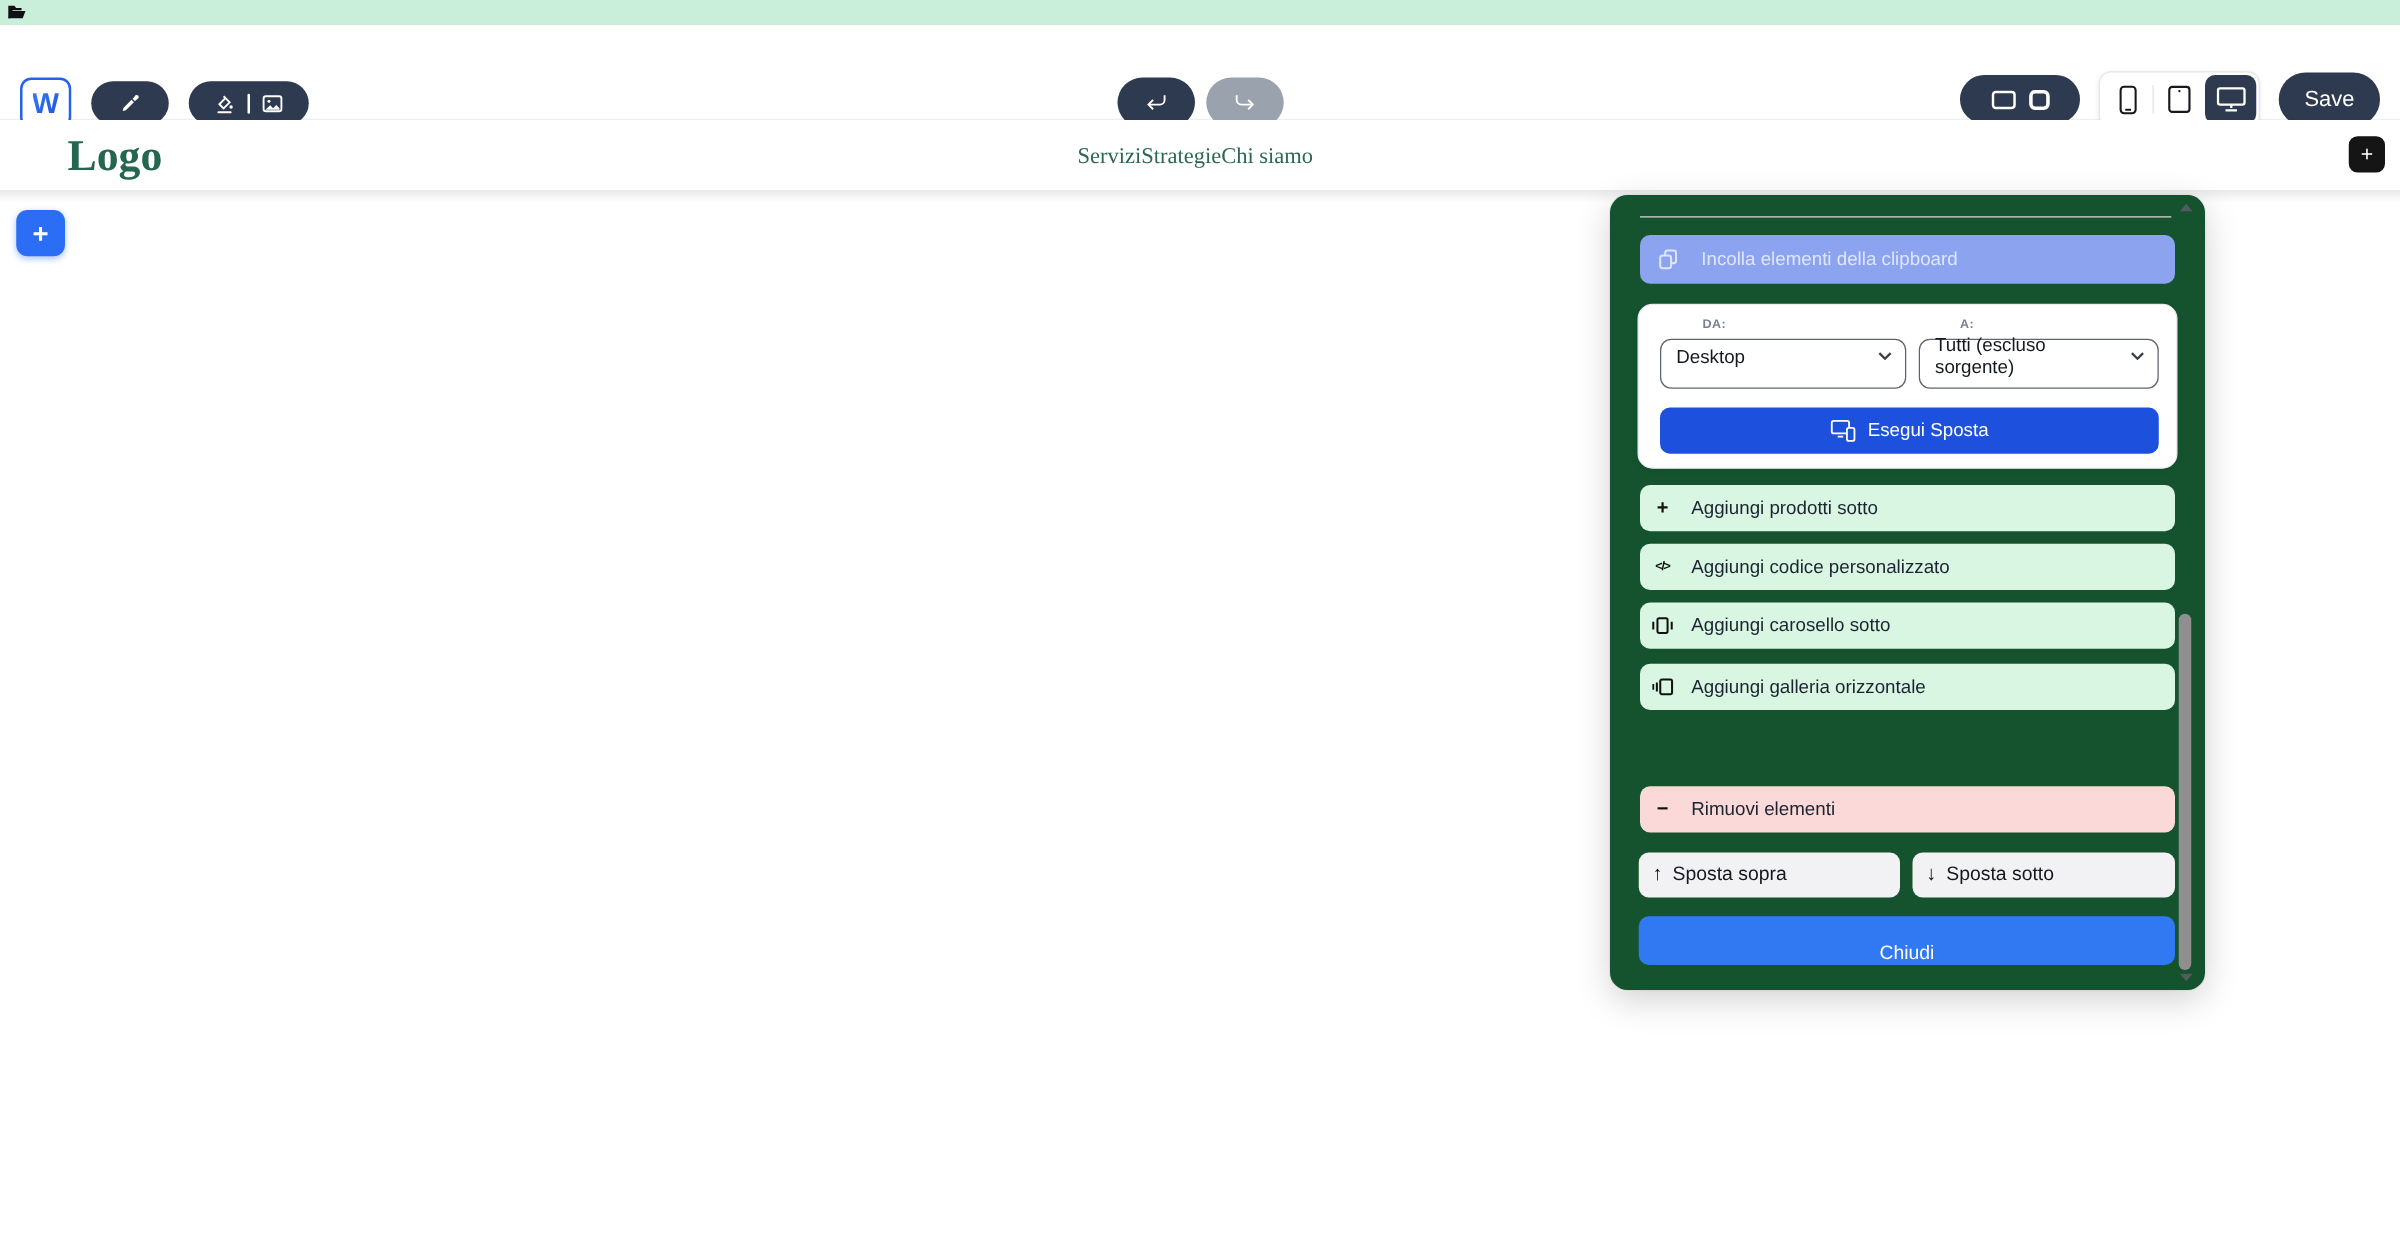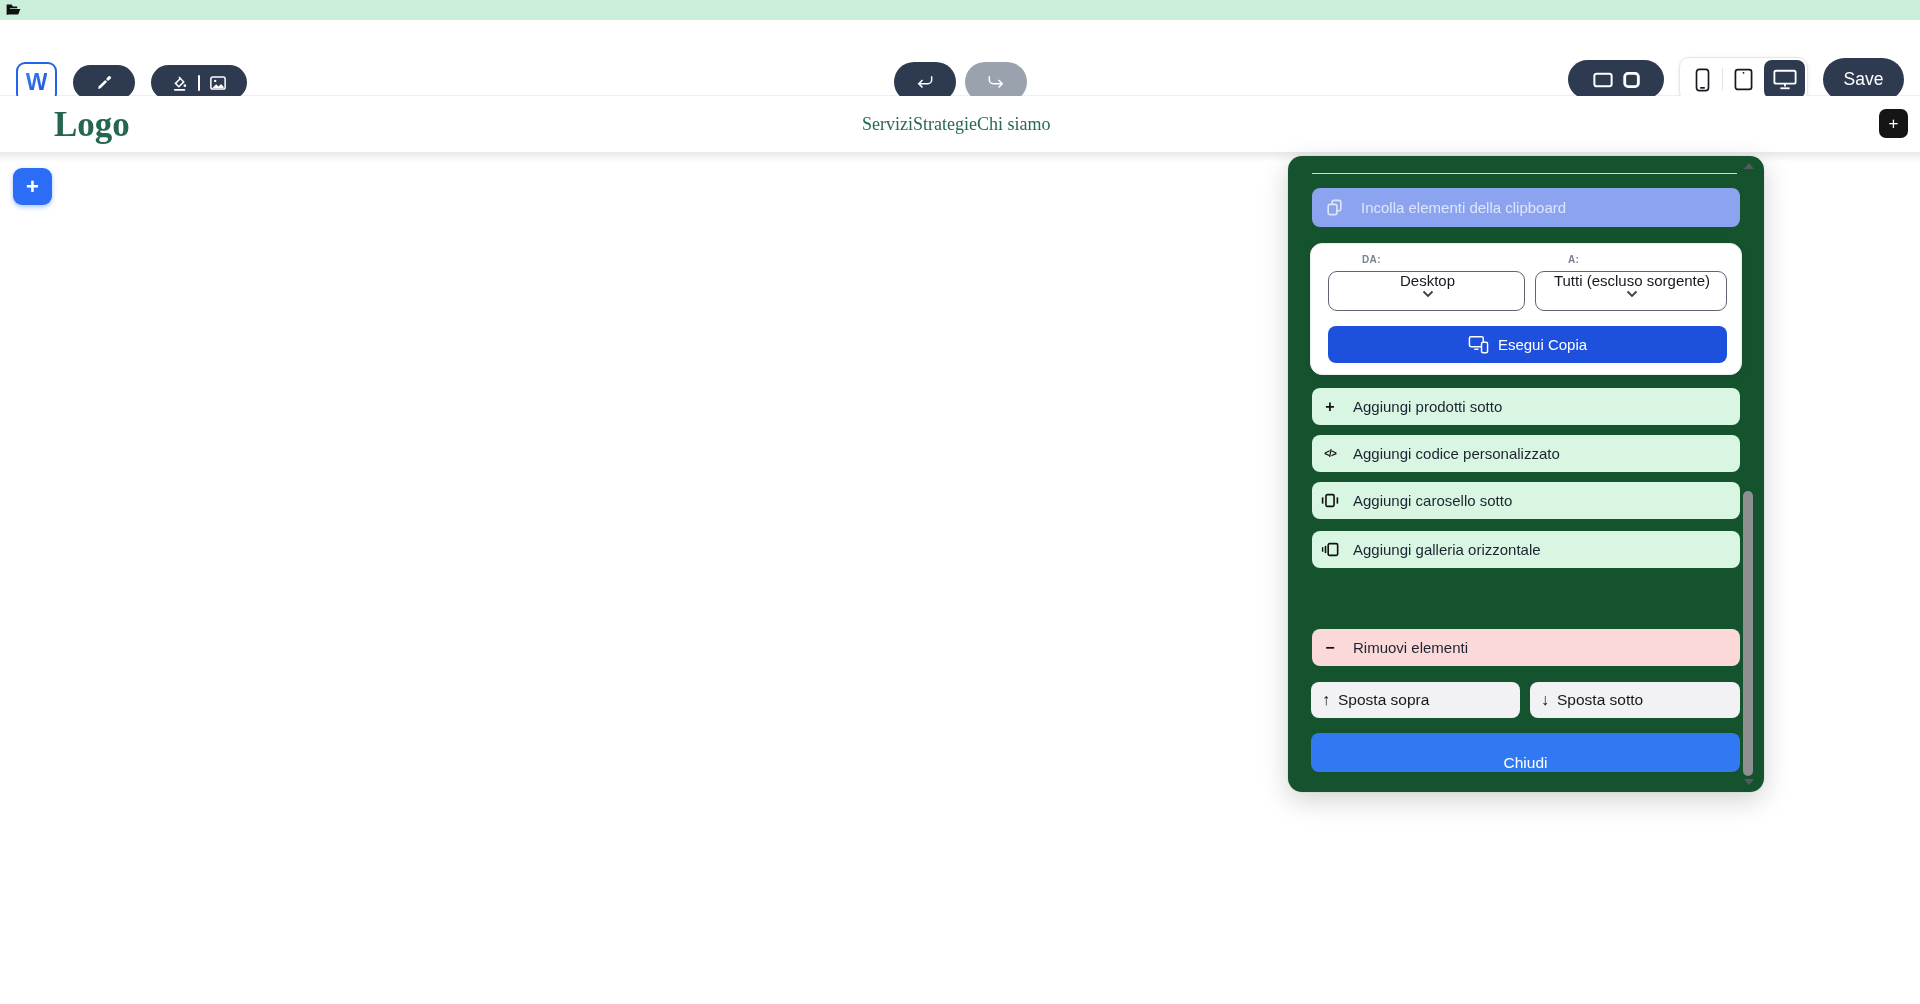--- a/index.html
+++ b/index.html
@@ -66,21 +66,21 @@
   .paste-btn { position:absolute; left:24px; top:32px; width:428px; height:39px; background:#8ca4ef;
                border-radius:8px; display:flex; align-items:center; gap:17px; padding-left:13px;
                color:#dfe6fb; font-size:15px; cursor:default; }
 
   .copy-card { position:absolute; left:22px; top:87px; width:432px; height:132px; background:#fff;
                border:1px solid #ececef; border-radius:12px; box-shadow:0 1px 6px rgba(0,0,0,.05); }
   .sel-label { position:absolute; top:10px; font-size:10px; font-weight:700; color:#79808e; letter-spacing:.4px;padding-left:32px; }
   .sel-label.from { left:19px; } .sel-label.to { left:225px; }
   .select { position:absolute; top:27px; height:40px; background:#fff; border:1.5px solid #5f6570;
             border-radius:9px; display:flex; align-items:center; justify-content:space-between;
-            padding:0 10px 12px 12px; font-size:15px; color:#14181f; cursor:pointer;flex-direction:column; }
+            padding:0 10px 12px 12px; font-size:15px; color:#14181f; cursor:pointer; }
   .select.from { left:17px; width:197px; } .select.to { left:224px; width:192px; }
   .exec-btn { position:absolute; left:17px; top:82px; width:399px; height:37px; background:#1d50dc;
               border-radius:8px; color:#fff; font-size:15px; display:flex; align-items:center;
               justify-content:center; gap:9px; cursor:pointer; }
 
   .action { position:absolute; left:24px; width:428px; height:37px; border-radius:8px; display:flex;
             align-items:center; padding-left:9px; gap:14px; font-size:15px; color:#1b2430; cursor:pointer; }
   .action.green { background:#d9f6e3; }
   .action.red { background:#fbd9d9; }
   .action .ic { width:18px; display:flex; align-items:center; justify-content:center;
@@ -243,21 +243,21 @@
         <svg width="12" height="8" viewBox="0 0 12 8">
           <path d="M1.5 1.5L6 6l4.5-4.5" fill="none" stroke="#3a3f47" stroke-width="1.8"></path>
         </svg>
       </div>
       <div class="exec-btn">
         <svg width="21" height="19" viewBox="0 0 24 22">
           <rect x="1.5" y="2" width="16" height="11.5" rx="1.8" fill="none" stroke="#fff" stroke-width="1.7"></rect>
           <path d="M7 16.5h5" stroke="#fff" stroke-width="1.7"></path>
           <rect x="15.5" y="8.5" width="7" height="12" rx="1.8" fill="#1d50dc" stroke="#fff" stroke-width="1.7"></rect>
         </svg>
-        <span>Esegui Copia</span>
+        <span>Esegui Sposta</span>
       </div>
     </div>
 
     <div class="action green" style="top:232px">
       <span class="ic">+</span>
       <span>Aggiungi prodotti sotto</span>
     </div>
     <div class="action green" style="top:279px">
       <span class="ic code">&lt;/&gt;</span>
       <span>Aggiungi codice personalizzato</span>

